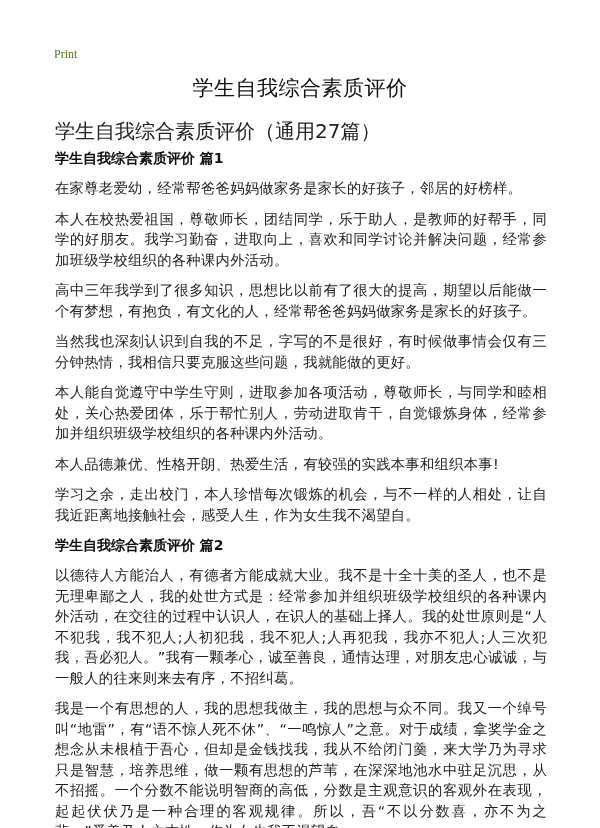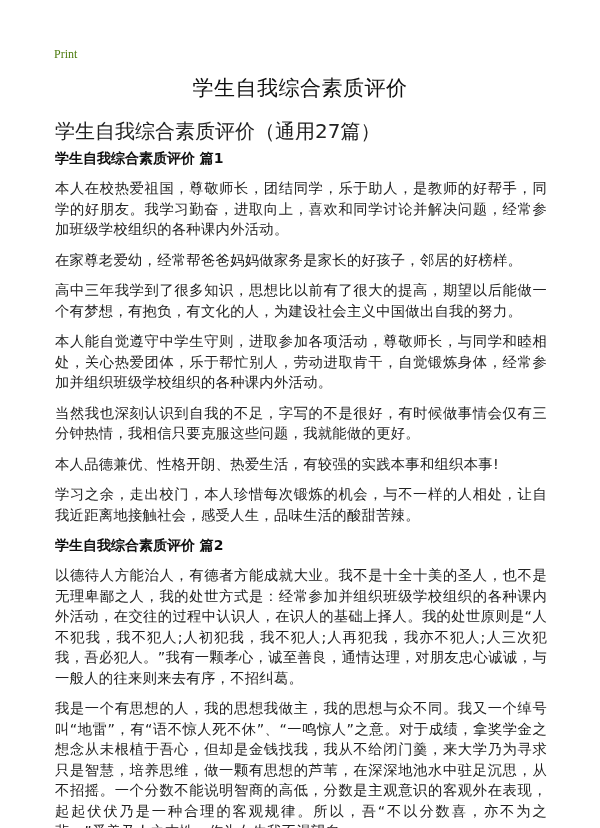--- a/index.html
+++ b/index.html
@@ -18,26 +18,26 @@
 </head>
 <body>
 
 <div class="print">Print</div>
 <div class="title">学生自我综合素质评价</div>
 <div class="subtitle">学生自我综合素质评价（通用27篇）</div>
 
 <div class="content">
   <div class="section">
     <div class="h">学生自我综合素质评价 篇1</div>
+    <p class="p">在家尊老爱幼，经常帮爸爸妈妈做家务是家长的好孩子，邻居的好榜样。</p>
     <p class="p">本人在校热爱祖国，尊敬师长，团结同学，乐于助人，是教师的好帮手，同学的好朋友。我学习勤奋，进取向上，喜欢和同学讨论并解决问题，经常参加班级学校组织的各种课内外活动。</p>
-    <p class="p">在家尊老爱幼，经常帮爸爸妈妈做家务是家长的好孩子，邻居的好榜样。</p>
-    <p class="p">高中三年我学到了很多知识，思想比以前有了很大的提高，期望以后能做一个有梦想，有抱负，有文化的人，为建设社会主义中国做出自我的努力。</p>
+    <p class="p">高中三年我学到了很多知识，思想比以前有了很大的提高，期望以后能做一个有梦想，有抱负，有文化的人，经常帮爸爸妈妈做家务是家长的好孩子。</p>
+    <p class="p">当然我也深刻认识到自我的不足，字写的不是很好，有时候做事情会仅有三分钟热情，我相信只要克服这些问题，我就能做的更好。</p>
     <p class="p">本人能自觉遵守中学生守则，进取参加各项活动，尊敬师长，与同学和睦相处，关心热爱团体，乐于帮忙别人，劳动进取肯干，自觉锻炼身体，经常参加并组织班级学校组织的各种课内外活动。</p>
-    <p class="p">当然我也深刻认识到自我的不足，字写的不是很好，有时候做事情会仅有三分钟热情，我相信只要克服这些问题，我就能做的更好。</p>
     <p class="p">本人品德兼优、性格开朗、热爱生活，有较强的实践本事和组织本事!</p>
-    <p class="p">学习之余，走出校门，本人珍惜每次锻炼的机会，与不一样的人相处，让自我近距离地接触社会，感受人生，品味生活的酸甜苦辣。</p>
+    <p class="p">学习之余，走出校门，本人珍惜每次锻炼的机会，与不一样的人相处，让自我近距离地接触社会，感受人生，作为女生我不渴望自。</p>
   </div>
   <div class="section">
     <div class="h">学生自我综合素质评价 篇2</div>
     <p class="p">以德待人方能治人，有德者方能成就大业。我不是十全十美的圣人，也不是无理卑鄙之人，我的处世方式是：经常参加并组织班级学校组织的各种课内外活动，在交往的过程中认识人，在识人的基础上择人。我的处世原则是“人不犯我，我不犯人;人初犯我，我不犯人;人再犯我，我亦不犯人;人三次犯我，吾必犯人。”我有一颗孝心，诚至善良，通情达理，对朋友忠心诚诚，与一般人的往来则来去有序，不招纠葛。</p>
     <p class="p">我是一个有思想的人，我的思想我做主，我的思想与众不同。我又一个绰号叫“地雷”，有“语不惊人死不休”、“一鸣惊人”之意。对于成绩，拿奖学金之想念从未根植于吾心，但却是金钱找我，我从不给闭门羹，来大学乃为寻求只是智慧，培养思维，做一颗有思想的芦苇，在深深地池水中驻足沉思，从不招摇。一个分数不能说明智商的高低，分数是主观意识的客观外在表现，起起伏伏乃是一种合理的客观规律。所以，吾“不以分数喜，亦不为之悲。”爱美乃人之本性，作为女生我不渴望自</p>
   </div>
 </div>
 
 </body></html>

